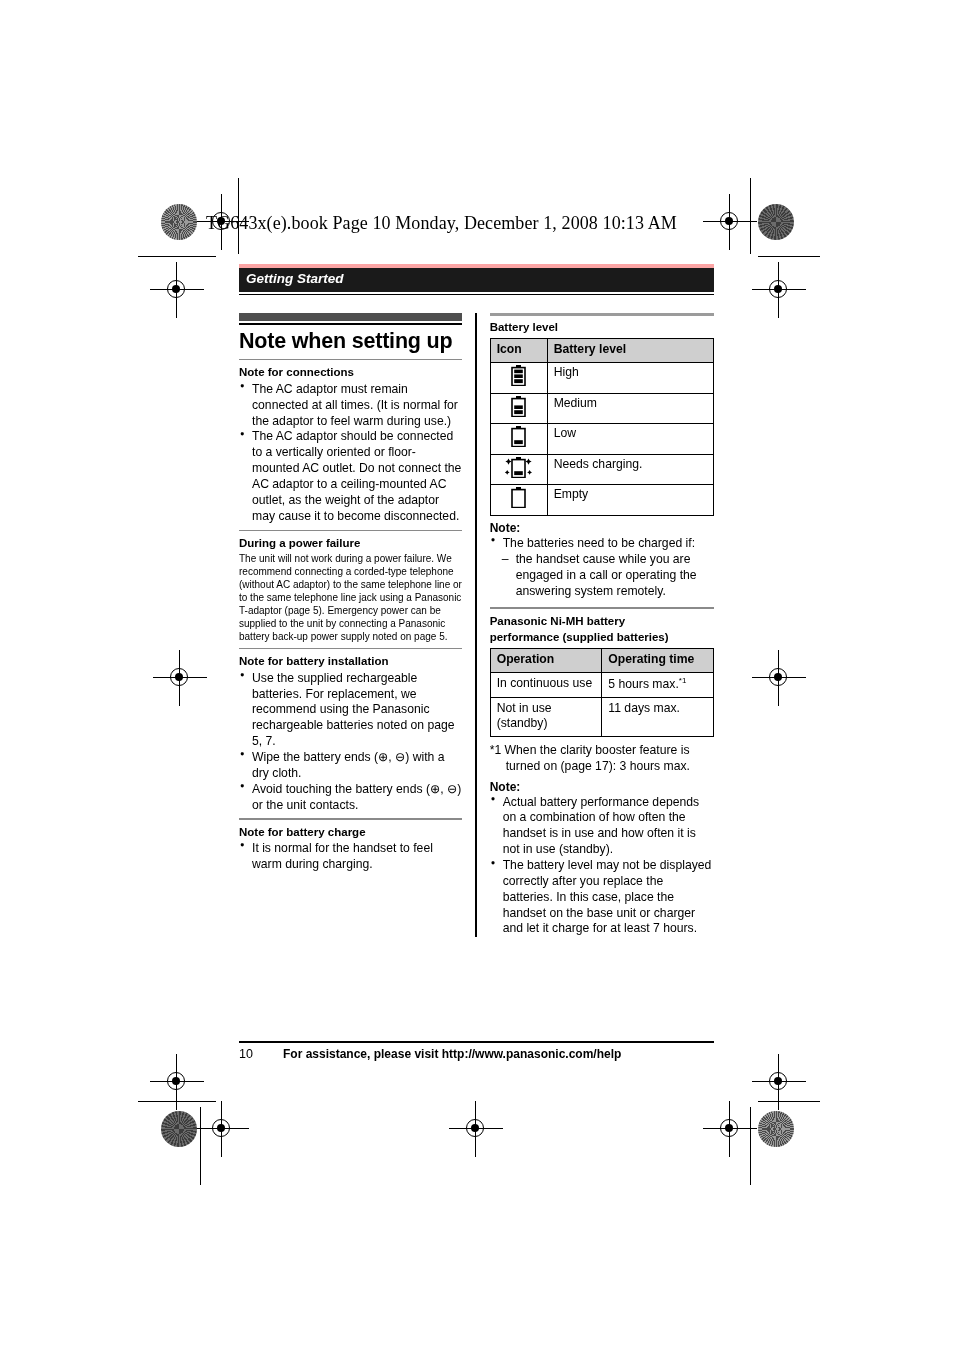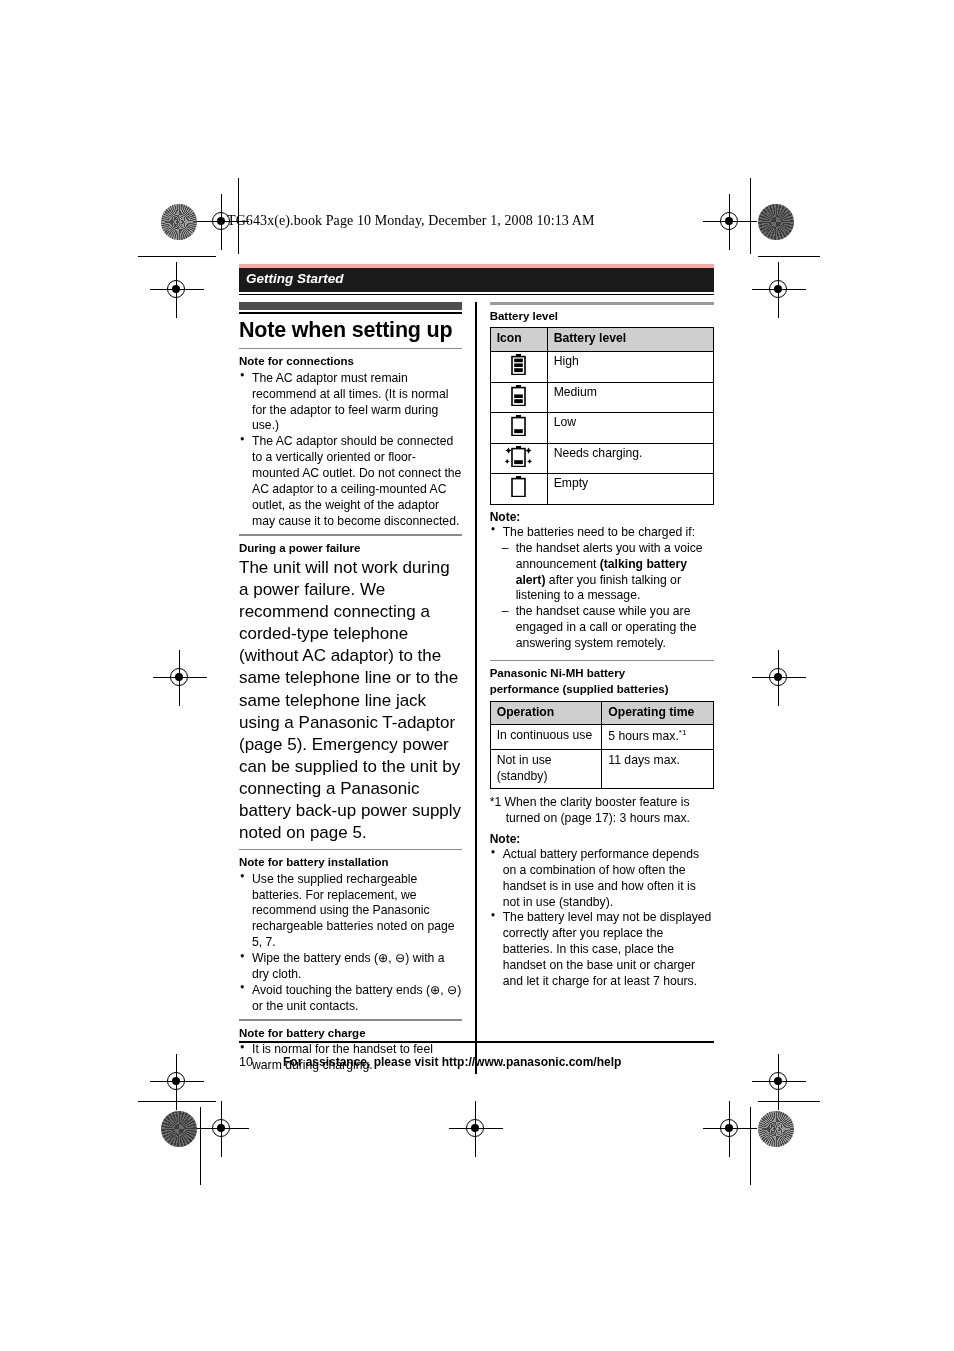--- a/index.html
+++ b/index.html
@@ -65,24 +65,24 @@
   }
 
   .trimline {
     position: absolute;
     background: #000;
   }
 
   
   .runhead {
     position: absolute;
-    left: 227px;
+    left: 206px;
     top: 213px;
     font-family: "Liberation Serif", serif;
-    font-size: 14px;
+    font-size: 18px;
     letter-spacing: 0.1px;
     white-space: nowrap;
   }
 
   
   .page {
     position: absolute;
     left: 239px;
     top: 264px;
     width: 475px;
@@ -99,21 +99,21 @@
     border-top: 4px solid #fca5a5;
   }
   .section-bar-underline {
     height: 1.5px;
     background: #000;
     margin-top: 2px;
   }
 
   .columns {
     display: flex;
-    margin-top: 7px;
+    margin-top: 18px;
     position: relative;
   }
   .col-left {
     width: 227px;
     padding-right: 0px;
   }
   .col-divider {
     width: 1.3px;
     background: #000;
     margin: 0 13px 0 13px;
@@ -153,21 +153,21 @@
   }
 
   h2.sub {
     font-size: 11.5px;
     font-weight: bold;
     margin: 0 0 2px 0;
     line-height: 1.25;
   }
 
   p.body, .body {
-    font-size: 17px;
+    font-size: 10px;
     line-height: 1.30;
     margin: 0 0 0 0;
   }
 
   ul.bullets {
     list-style: none;
     margin: 0;
     padding: 0;
   }
   ul.bullets > li {
@@ -261,21 +261,21 @@
     top: 1041px;
     width: 475px;
   }
   .footer .frule {
     height: 1.6px;
     background: #000;
   }
   .footer .frow {
     display: flex;
     align-items: flex-start;
-    margin-top: 12px;
+    margin-top: 4px;
     font-size: 12.5px;
   }
   .footer .pagenum {
     width: 44px;
     font-weight: normal;
   }
   .footer .assist {
     font-weight: bold;
     font-size: 12px;
   }
@@ -378,21 +378,21 @@
     <div class="col-left">
       <div class="graybar"></div>
       <div class="rule-thin"></div>
 
       <h1 class="chapter">Note when setting up</h1>
 
       <div class="hr-med"></div>
 
       <h2 class="sub">Note for connections</h2>
       <ul class="bullets">
-        <li>The AC adaptor must remain recommend at all times. (It is normal for the adaptor to feel warm during use.)</li>
+        <li>The AC adaptor must remain connected at all times. (It is normal for the adaptor to feel warm during use.)</li>
         <li>The AC adaptor should be connected to a vertically oriented or floor-mounted AC outlet. Do not connect the AC adaptor to a ceiling-mounted AC outlet, as the weight of the adaptor may cause it to become disconnected.</li>
       </ul>
 
       <div class="hr-med"></div>
 
       <h2 class="sub">During a power failure</h2>
       <p class="body">The unit will not work during a power failure. We recommend connecting a corded-type telephone (without AC adaptor) to the same telephone line or to the same telephone line jack using a Panasonic T-adaptor (page 5). Emergency power can be supplied to the unit by connecting a Panasonic battery back-up power supply noted on page 5.</p>
 
       <div class="hr-med"></div>
 
@@ -493,21 +493,20 @@
             <td>Empty</td>
           </tr>
         </tbody>
       </table>
 
       <div class="note-label">Note:</div>
       <ul class="bullets">
         <li>The batteries need to be charged if:</li>
       </ul>
       <ul class="dashes">
-        <li><span>the handset alerts you with a voice announcement </span><b>(talking battery alert)</b><span> after you finish talking or listening to a message.</span></li>
         <li><span>the handset cause while you are engaged in a call or operating the answering system remotely.</span></li>
       </ul>
 
       <div class="hr-med" style="margin-top:8px;"></div>
 
       <h2 class="sub">Panasonic Ni-MH battery</h2>
       <h2 class="sub">performance (supplied batteries)</h2>
 
       <table class="doc perf">
         <thead>

